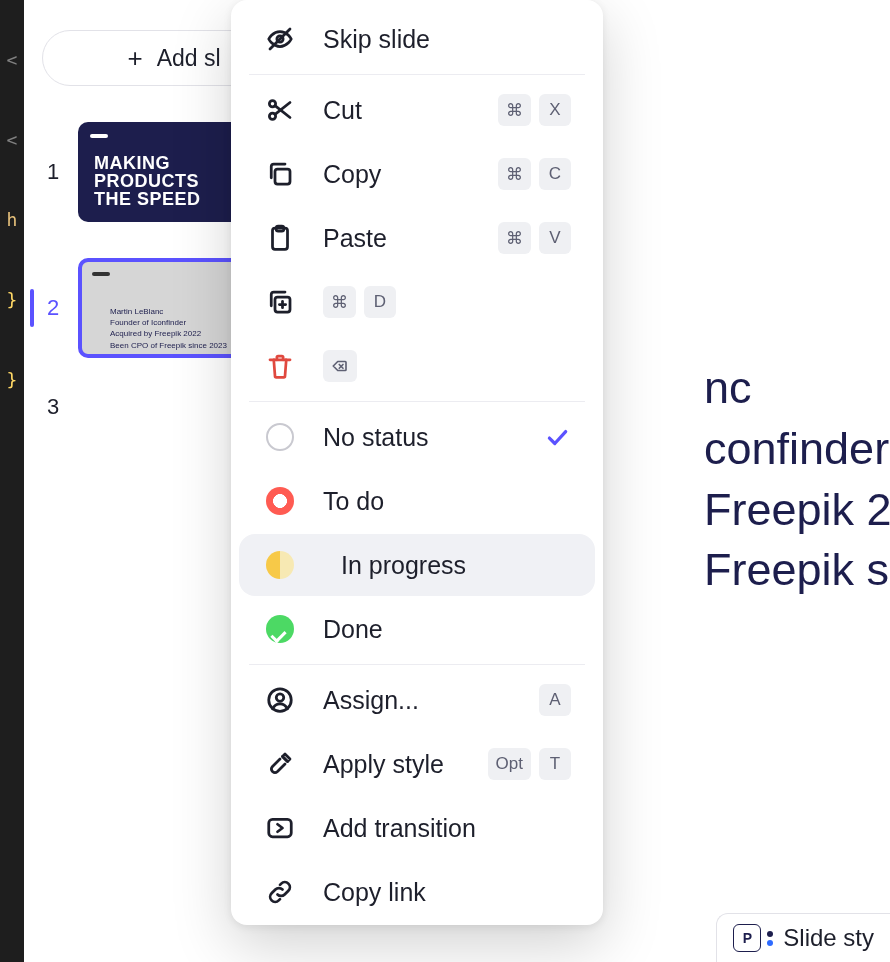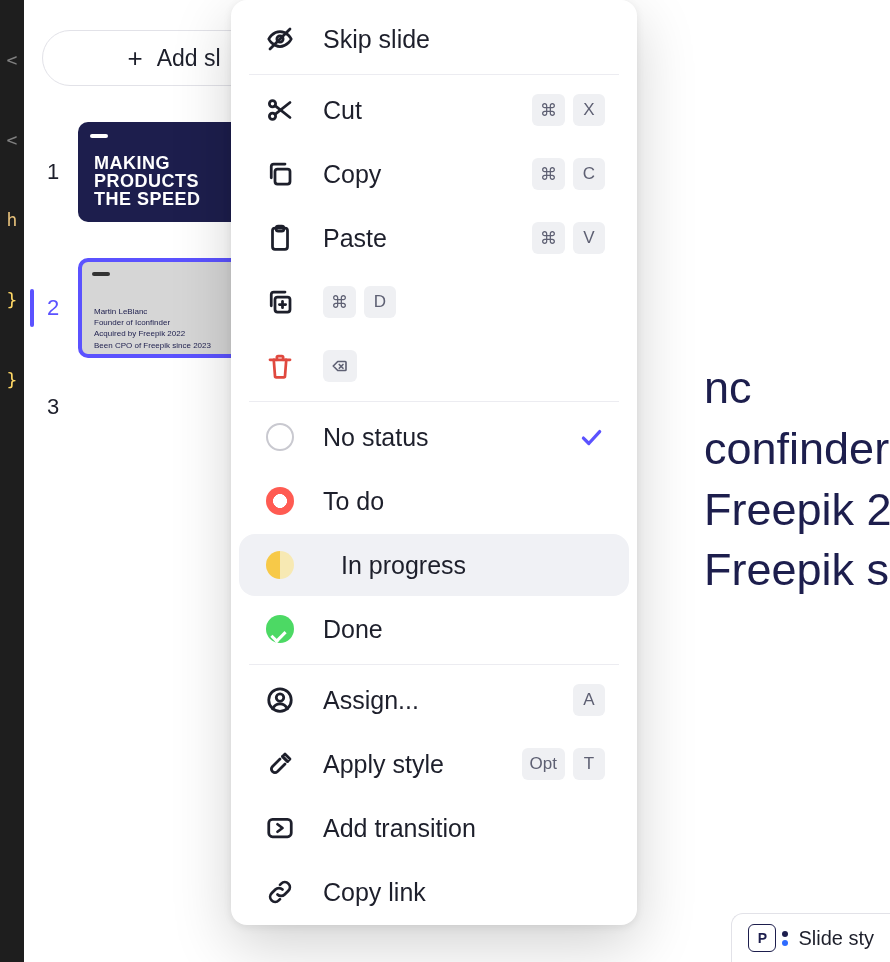--- a/index.html
+++ b/index.html
@@ -73,21 +73,21 @@
   }
   .thumb.selected{border-color:var(--sel);border-width:4px;}
 
   .t1{background:var(--navy);}
   .t1 .logo{position:absolute;left:10px;top:10px;width:18px;height:4px;background:#fff;border-radius:2px;}
   .t1 .h{position:absolute;left:14px;bottom:12px;color:#fff;font-weight:800;font-size:18px;line-height:1;}
   .t1 .h span{display:block;font-family:inherit;letter-spacing:0.5px;}
 
   .t2{background:#d6d6d6;}
   .t2 .logo{position:absolute;left:10px;top:10px;width:18px;height:4px;background:#333;border-radius:2px;}
-  .t2 .txt{position:absolute;left:12px;top:44px;font-size:8px;color:var(--navy);line-height:1.4;}
+  .t2 .txt{position:absolute;left:28px;top:44px;font-size:8px;color:var(--navy);line-height:1.4;}
 
   .t3{background:#fff;border:1px solid #e2e2e8;}
   .t3 .chip{position:absolute;left:10px;top:12px;height:12px;width:46px;background:#2e39ff;border-radius:6px;}
   .t3 .h{position:absolute;left:10px;top:32px;color:var(--navy);font-weight:800;font-size:18px;line-height:1;}
   .t3 .txt{position:absolute;left:10px;bottom:10px;font-size:7px;color:var(--navy);line-height:1.3;width:160px;}
 
   
   .main{flex:1;position:relative;background:#fff;}
   .main-lines{
     position:absolute;left:380px;top:358px;
@@ -98,26 +98,26 @@
   
   .bottom-frag{
     position:absolute;right:0;bottom:0;
     display:flex;align-items:center;gap:10px;
     background:#fff;border:1px solid #e2e2e8;border-radius:12px 0 0 0;
     padding:10px 16px;border-right:none;border-bottom:none;
   }
   .bottom-frag .ic{width:28px;height:28px;border:1.5px solid var(--navy);border-radius:6px;display:flex;align-items:center;justify-content:center;font-weight:800;font-size:14px;color:var(--navy);position:relative;}
   .bottom-frag .dots{display:flex;flex-direction:column;gap:3px;margin-left:-4px;}
   .bottom-frag .dots span{width:6px;height:6px;border-radius:50%;}
-  .bottom-frag .txt{font-size:20px;color:var(--text);white-space:nowrap;}
+  .bottom-frag .txt{font-size:24px;color:var(--text);white-space:nowrap;}
 
   
   .menu{
     position:absolute;left:231px;top:0;
-    width:406px;
+    width:372px;
     background:#fff;
     border-radius:16px;
     box-shadow:0 20px 60px rgba(0,0,0,0.18), 0 2px 8px rgba(0,0,0,0.08);
     padding:6px 0 10px;
     z-index:50;
   }
   .menu hr{border:none;border-top:1px solid #ececf1;margin:4px 18px;}
   .mi{
     display:flex;align-items:center;
     padding:14px 24px;

